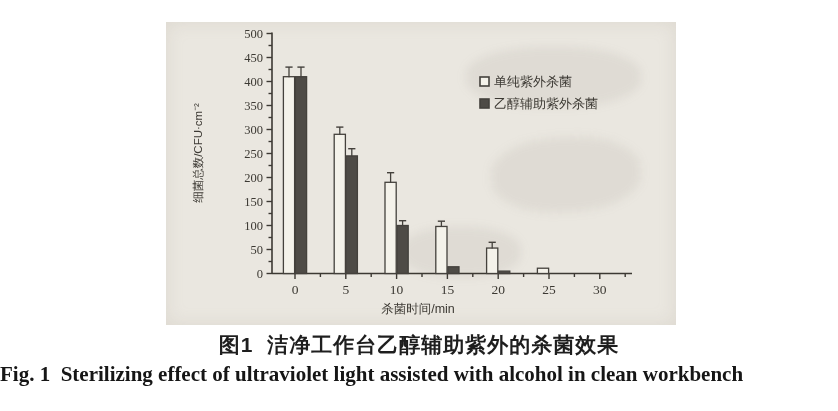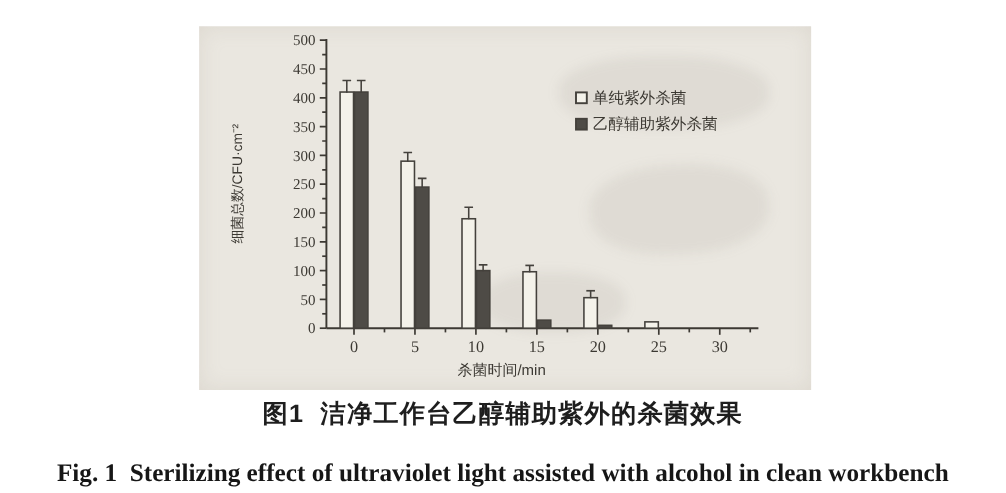--- a/index.html
+++ b/index.html
@@ -42,22 +42,22 @@
     text-align: center;
     font-family: "Liberation Sans", sans-serif;
     font-weight: bold;
     font-size: 21px;
     letter-spacing: 1px;
     color: #1e1e1e;
     white-space: pre;
   }
   .caption-en {
     position: absolute;
-    left: 0; top: 382px; width: 838px;
-    text-align: center;
+    left: 0; top: 362px; width: 838px;
+    text-align: left;
     font-family: "Liberation Serif", serif;
     font-weight: bold;
     font-size: 21px;
     color: #161616;
     white-space: pre;
   }
 </style>
 </head>
 <body>
 

